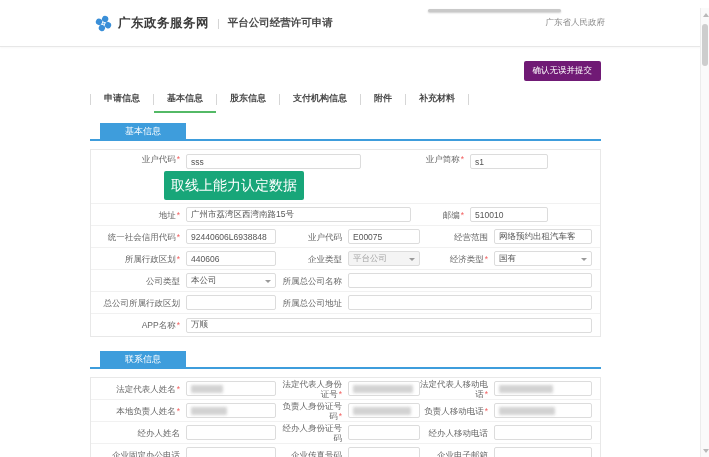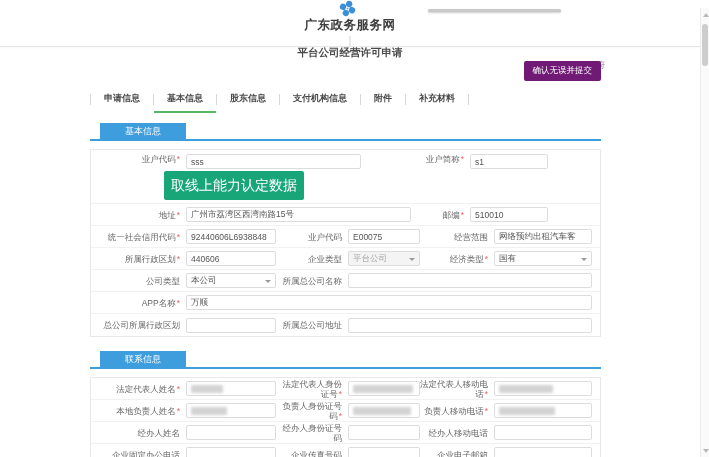--- a/index.html
+++ b/index.html
@@ -15,21 +15,21 @@
     background:#fafafa; border-left:1px solid #ececec; }
   .sb-arrow { position:absolute; left:2px; width:0; height:0;
     border-left:3px solid transparent; border-right:3px solid transparent; }
   .sb-arrow.up { top:5px; border-bottom:4px solid #b9b9b9; }
   .sb-arrow.down { bottom:4px; border-top:4px solid #b9b9b9; }
   .sb-thumb { position:absolute; left:1px; top:16px; width:6px; height:42px;
     background:#cdcdcd; border-radius:3px; }
 
   
   .header { height:47px; display:flex; align-items:center; padding:0 104px 0 95px;
-    border-bottom:1px solid #e7e7e7; box-shadow:0 1px 2px rgba(0,0,0,.03); background:#fff;flex-direction:column; }
+    border-bottom:1px solid #e7e7e7; box-shadow:0 1px 2px rgba(0,0,0,.03); background:#fff; }
   .logo { width:17px; height:17px; margin-right:6px; flex:0 0 auto; }
   .site-name { font-size:12.5px; font-weight:bold; color:#3d3d3d; letter-spacing:.5px; }
   .hdr-sep { color:#d0d0d0; margin:0 8px; font-size:11px; }
   .app-title { font-size:10.5px; font-weight:bold; color:#4a4a4a; }
   .gov-link { margin-left:auto; font-size:8.5px; color:#8a8a8a; cursor:pointer; }
 
   
   .content { width:511px; margin:14px 0 0 90px; position:relative; }
   .submit-row { display:flex; justify-content:flex-end; }
   .submit-btn { background:#701a75; color:#fff; font-size:8.5px; border:none;
@@ -172,29 +172,29 @@
       <span class="lab lab1"><span>公司类型</span></span>
       <div class="sel w90">
           <span>本公司</span>
           <span class="caret"></span>
         </div>
       <span class="lab lab2"><span>所属总公司名称</span></span>
       <input class="inp grow mr8" value="" style="">
     </div>
 
     <div class="frow">
-      <span class="lab lab1"><span>APP名称</span><i class="req">*</i></span>
-      <input class="inp grow mr8" value="万顺" style="">
-    </div>
-
-    <div class="frow">
       <span class="lab lab1"><span>总公司所属行政区划</span></span>
       <input class="inp w90" value="" style="">
       <span class="lab lab2"><span>所属总公司地址</span></span>
       <input class="inp grow mr8" value="" style="">
+    </div>
+
+    <div class="frow">
+      <span class="lab lab1"><span>APP名称</span><i class="req">*</i></span>
+      <input class="inp grow mr8" value="万顺" style="">
     </div>
   </div>
 
   <div class="section contact-gap">
     <span class="sec-tab">联系信息</span>
   </div>
 
   <div class="form">
     <div class="frow">
       <span class="lab lab1"><span>法定代表人姓名</span><i class="req">*</i></span>

